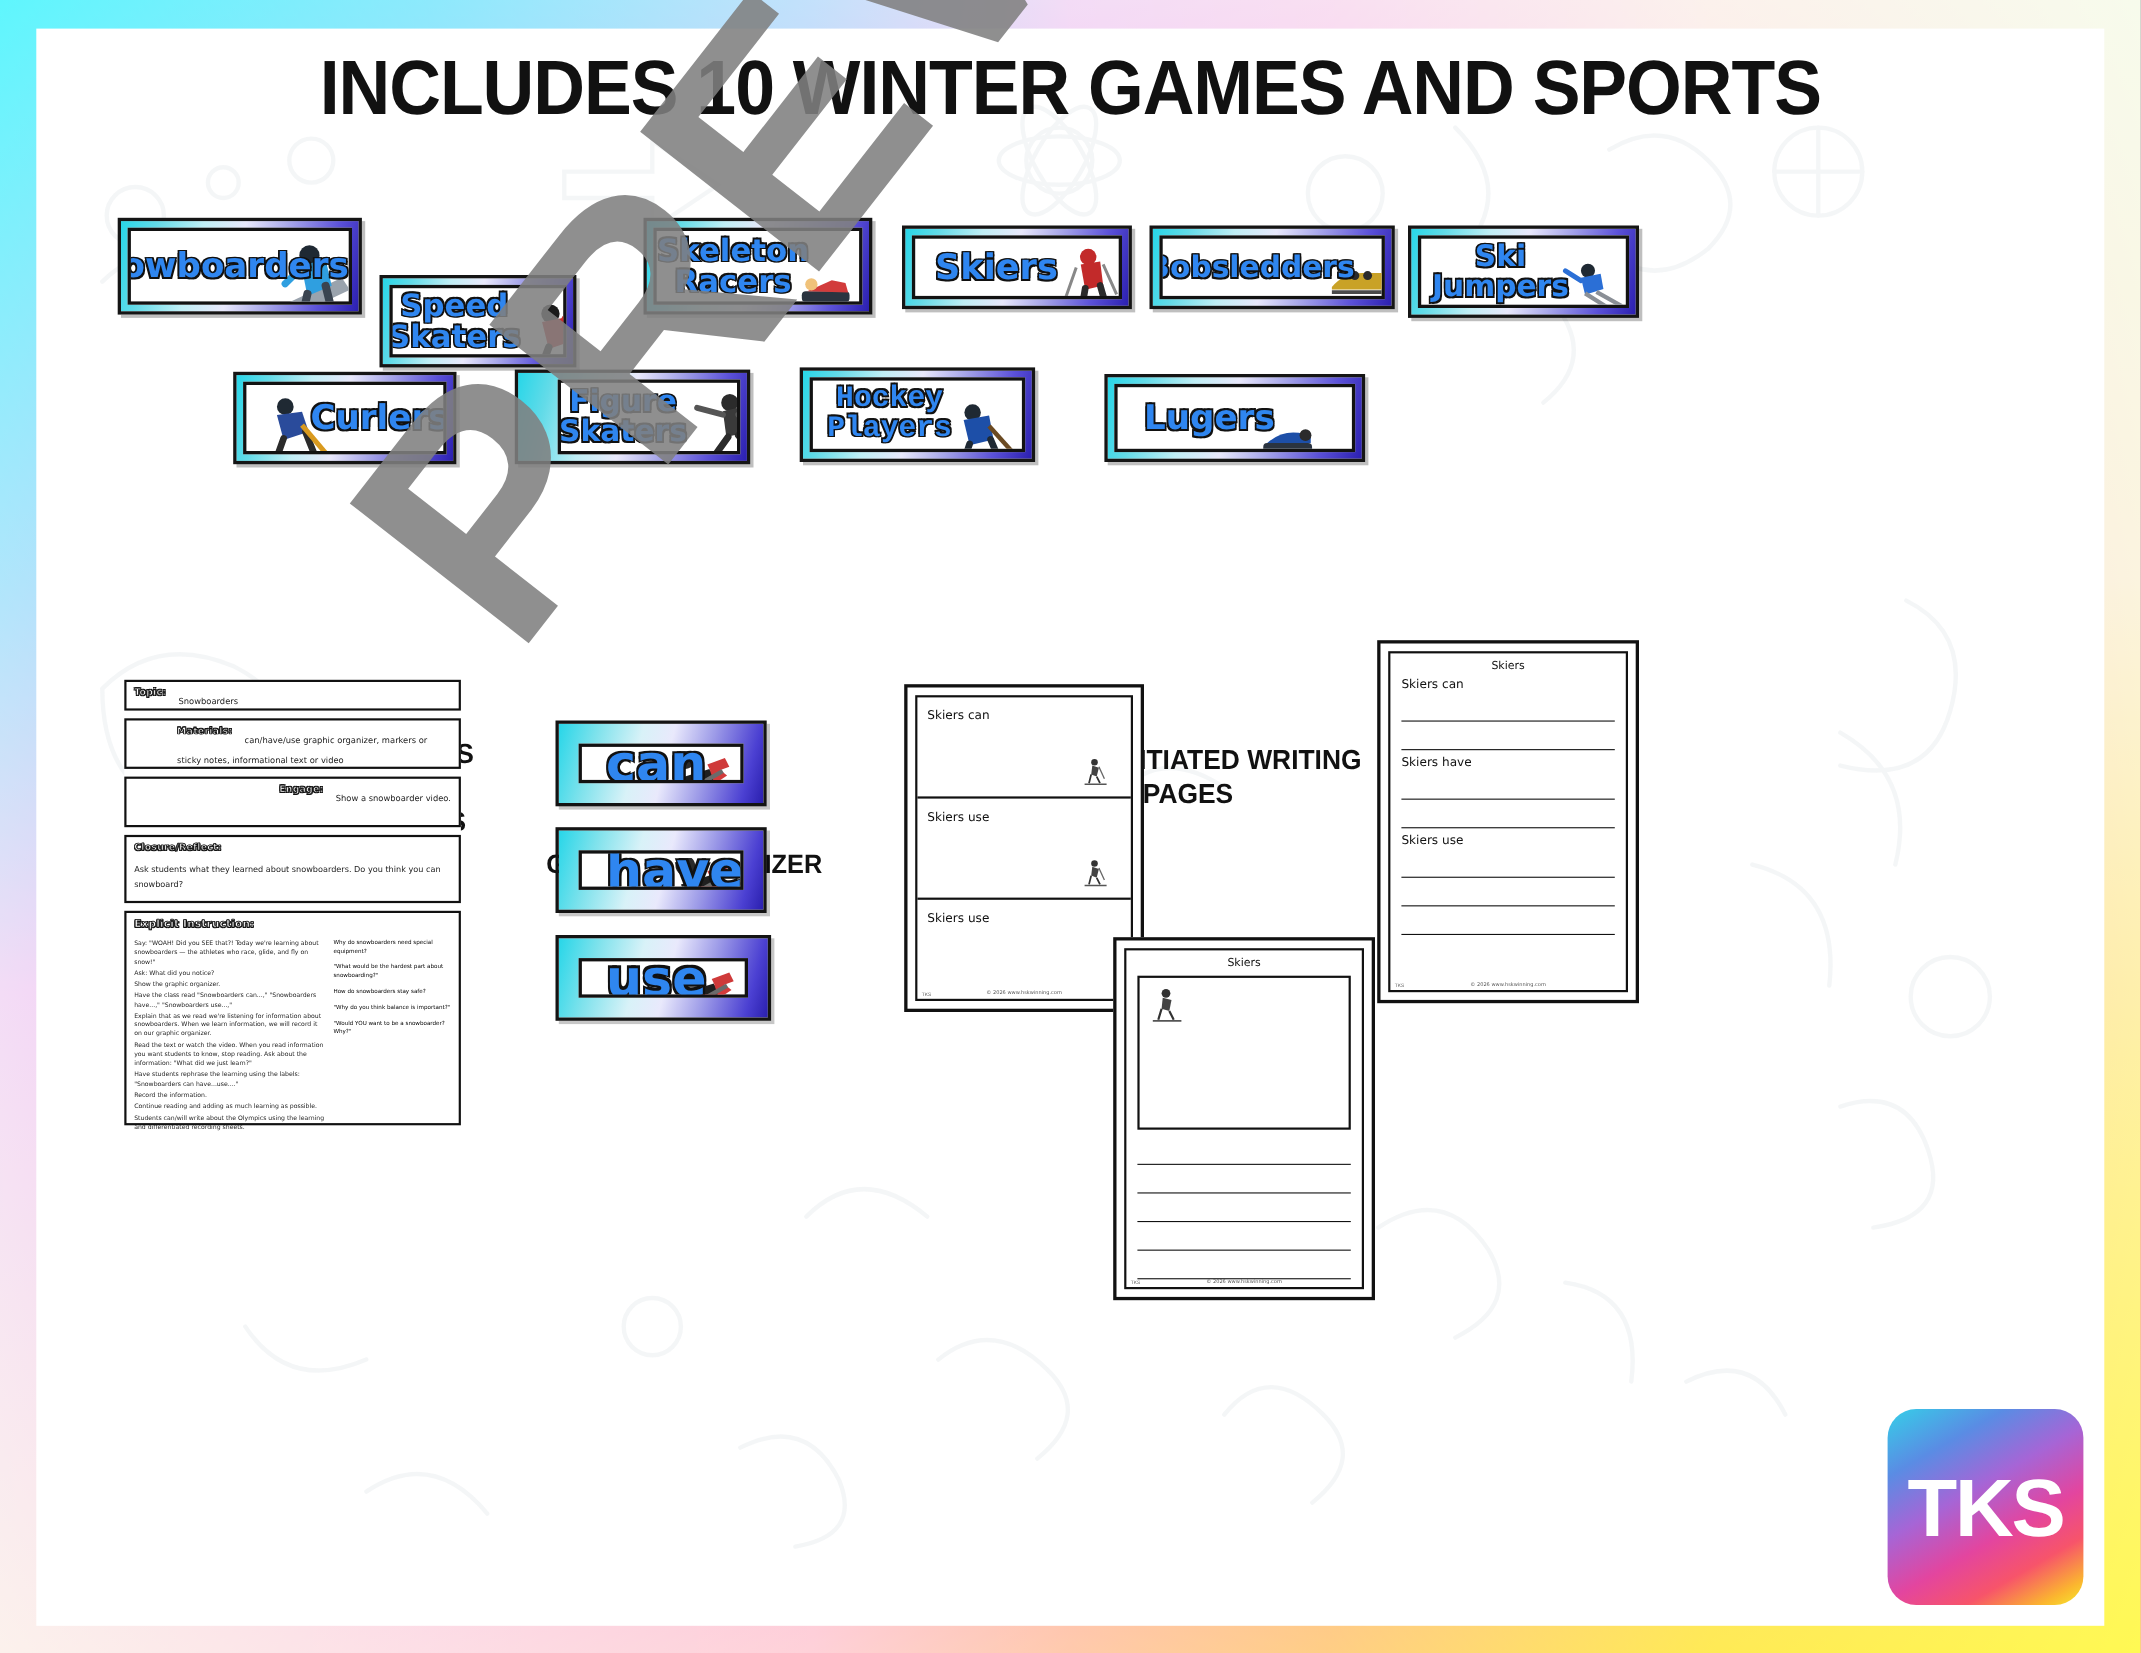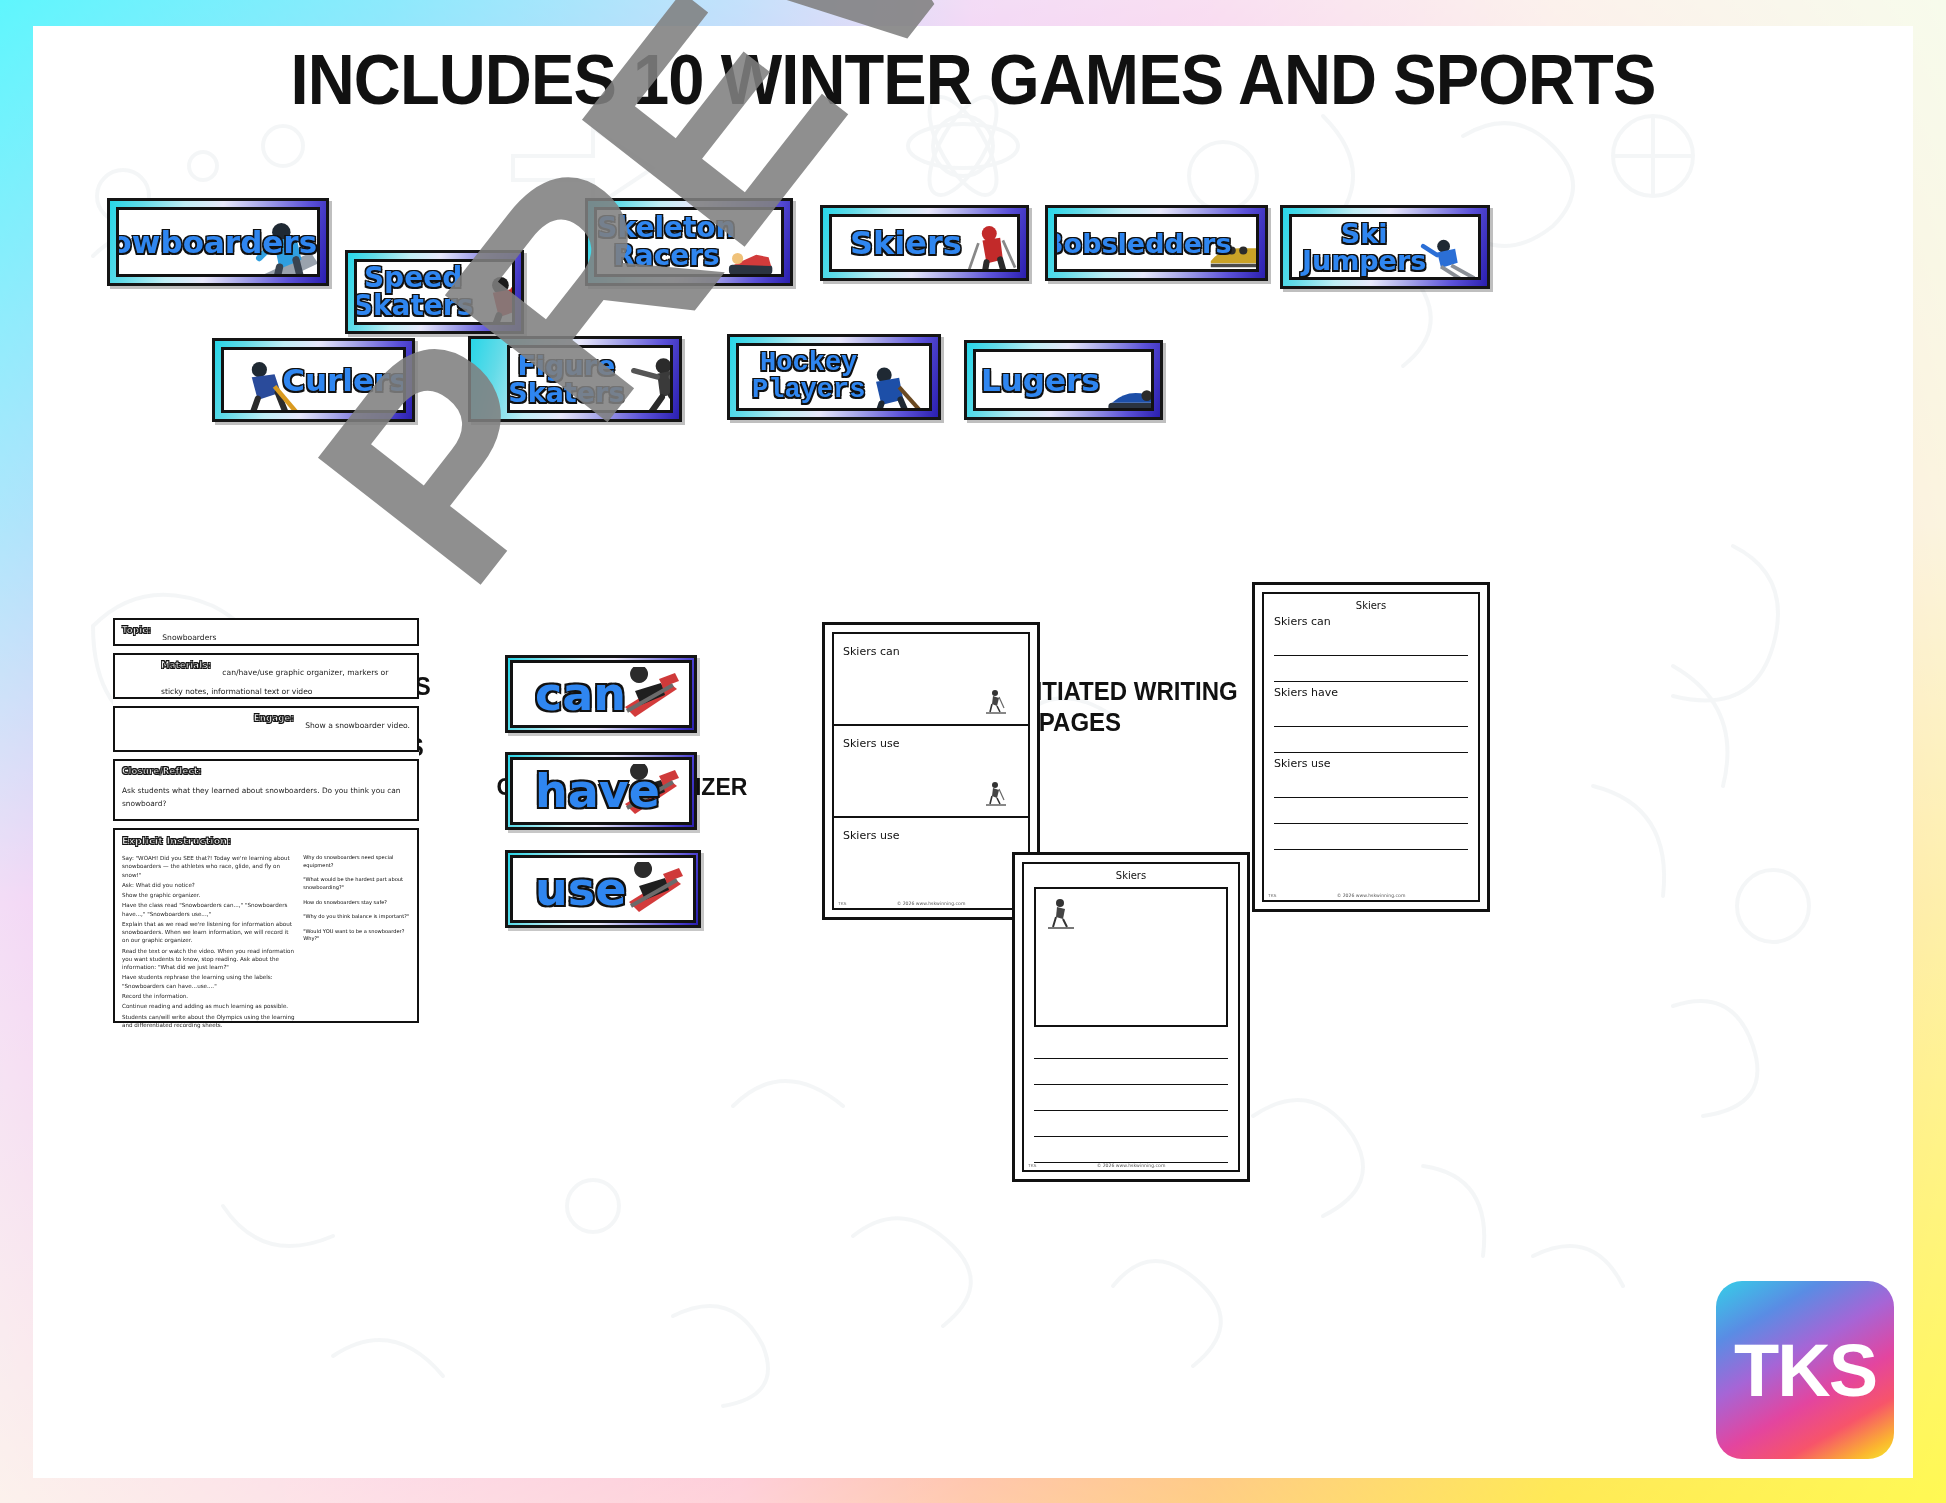--- a/index.html
+++ b/index.html
@@ -154,21 +154,21 @@
   }
   .lp-col-l { flex: 1.62; }
   .lp-col-r { flex: 1; font-size: 5.1px; line-height: 1.5; }
   .lp-q { margin-bottom: 7px; }
 
   
   .word-card {
     position: absolute;
     background: linear-gradient(105deg, #27d6e8 0%, #7fe2ec 18%, #d8f2f8 38%, #e9e9fc 52%, #9e9ce8 70%, #4b40d2 90%, #2a1fae 100%);
     border: 3px solid #141414;
-    padding: 2px;
+    padding: 18px;
     box-shadow: 3px 3px 0 rgba(0,0,0,.22);
   }
   .word-inner {
     width: 100%; height: 100%;
     background: #fff;
     border: 3px solid #121212;
     display: flex;
     align-items: center;
     position: relative;
     overflow: hidden;
@@ -430,21 +430,21 @@
 Players</div>
         <svg viewBox="0 0 100 100" class="card-photo" style="position: absolute; width: 92px; height: 68px; left: 106px; top: 14px;">
           <circle cx="40" cy="22" r="11" fill="#1f2933"></circle>
           <path d="M28 32 L62 26 L68 58 L36 66 Z" fill="#1d4fa8"></path>
           <path d="M36 64 L28 88 M64 58 L76 86" stroke="#1f2933" stroke-width="9" stroke-linecap="round"></path>
           <path d="M62 40 L96 78" stroke="#6b4a22" stroke-width="6"></path>
           <path d="M88 74 L98 82" stroke="#222" stroke-width="8"></path>
         </svg>
       </div>
     </div>
-    <div class="card" style="left: 964px; top: 340px; width: 199px; height: 80px;">
+    <div class="card" style="left: 1004px; top: 340px; width: 237px; height: 80px;">
       <div class="card-inner">
         <div class="card-label" style="font-size: 31px; margin-right: 46.2px;">Lugers</div>
         <svg viewBox="0 0 100 100" class="card-photo" style="position: absolute; width: 84px; height: 60px; left: 112px; top: 16px;">
           <rect x="14" y="58" width="74" height="14" rx="6" fill="#2b3440"></rect>
           <path d="M20 58 q24 -22 56 -14 l10 6 v8 z" fill="#1d4fa8"></path>
           <circle cx="78" cy="46" r="9" fill="#2b2b2b"></circle>
           <path d="M12 76 L92 76" stroke="#777" stroke-width="5"></path>
         </svg>
       </div>
     </div>

